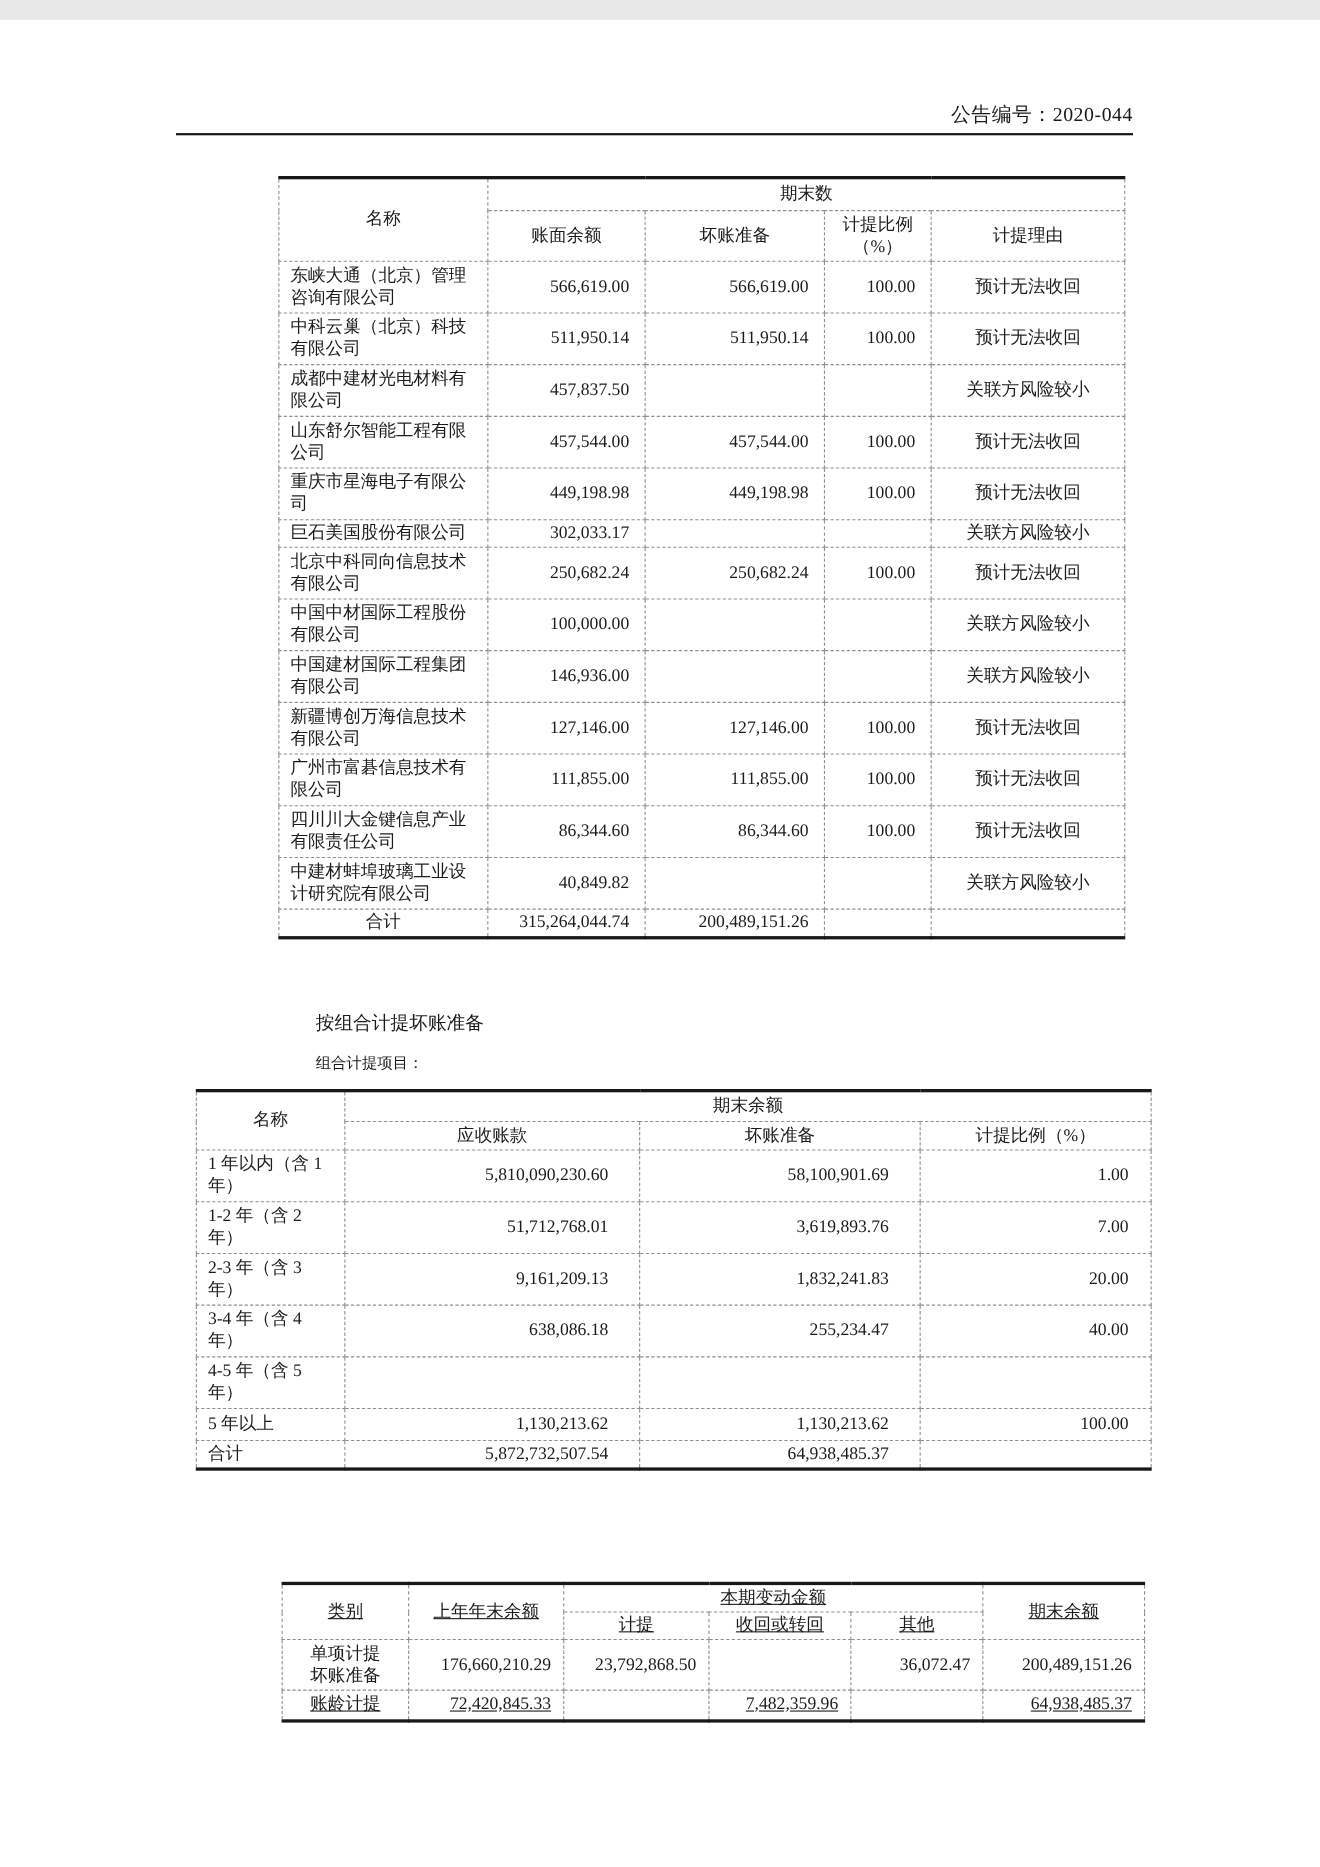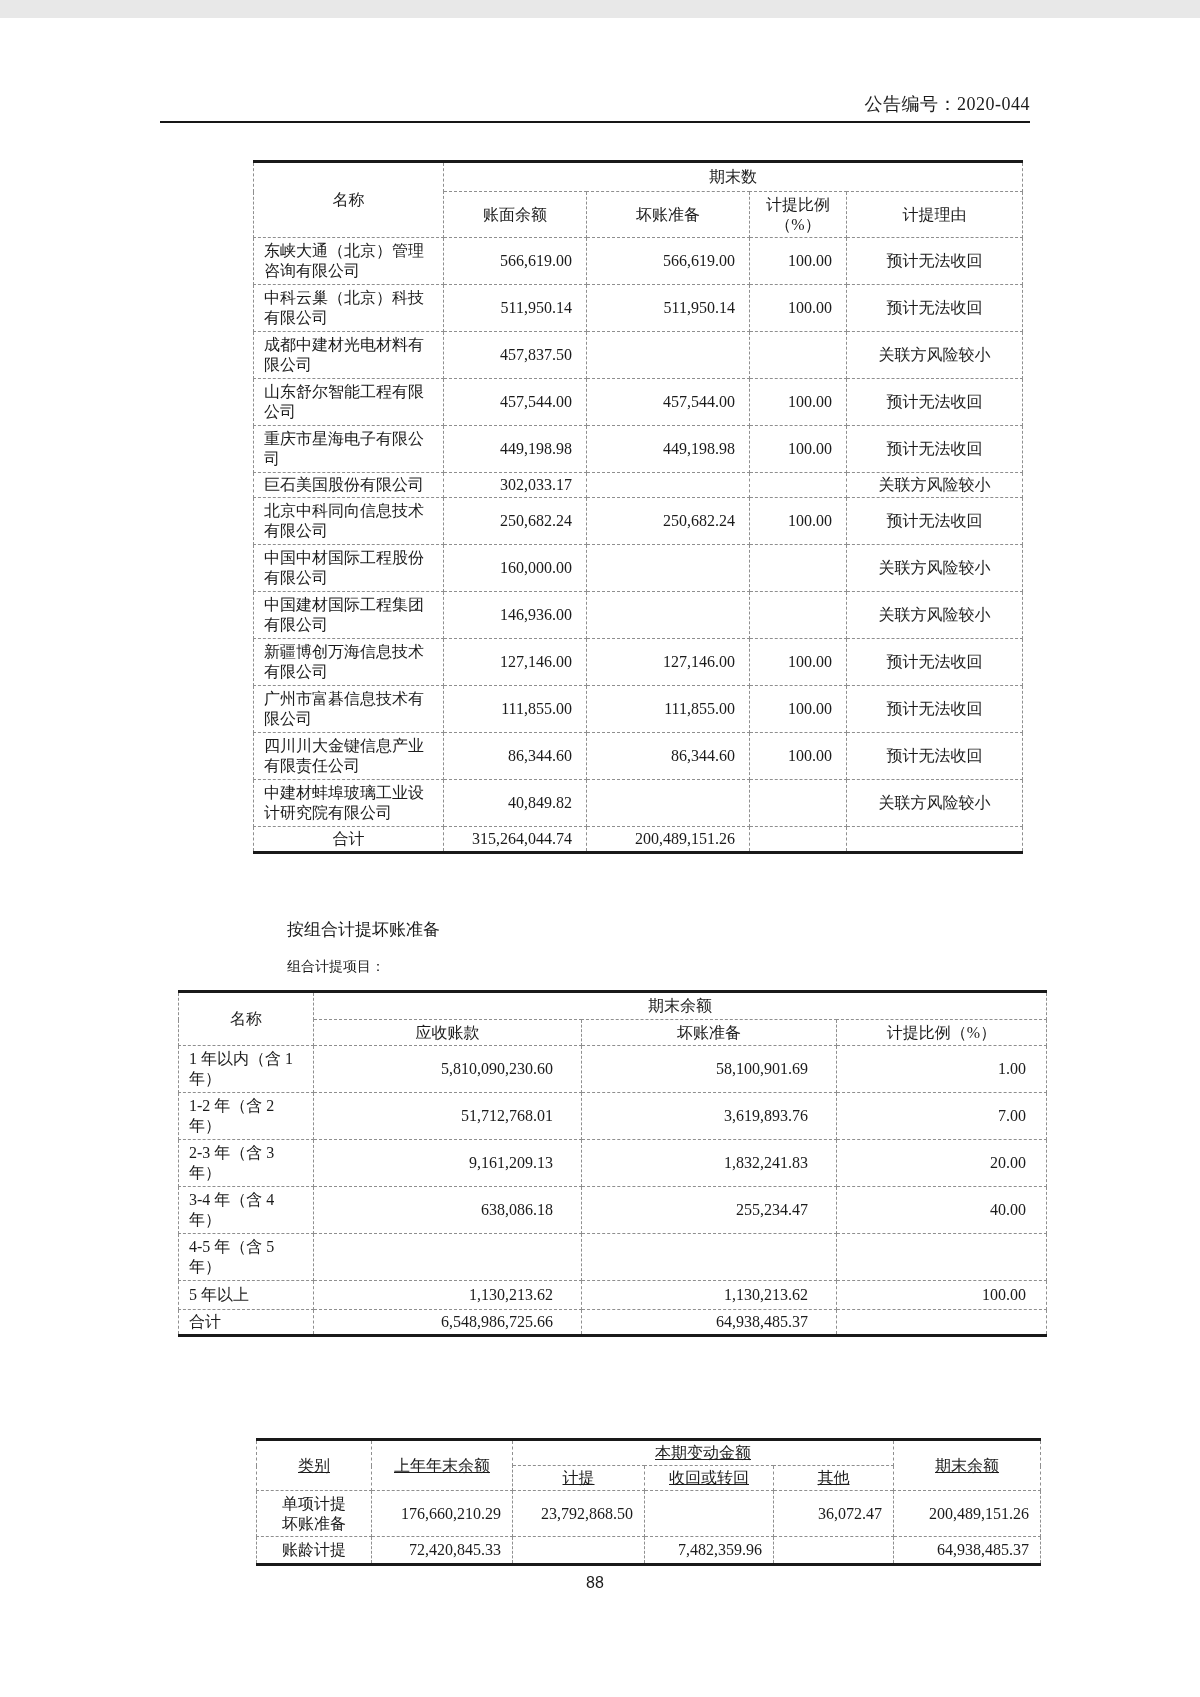--- a/index.html
+++ b/index.html
@@ -22,21 +22,21 @@
   .t1 tr.r2{height:47px;} .t1 tr.r1{height:22px;} .t1 tr.rt{height:26px;}
   .t2{top:972px;left:178px;width:868px;}
   .t2 td.num{padding-right:28px;}
   .t2 td.pct{padding-right:20px;}
   .t2 tr.h1{height:28px;} .t2 tr.h2{height:26px;}
   .t2 tr.r2{height:47px;} .t2 tr.r1{height:29px;padding-left:46px;} .t2 tr.rt{height:23px;}
   .t3{top:1420px;left:256px;width:784px;}
   .t3 td.num{padding-right:11px;}
   .t3 td.cat{padding:2px 18px;}
   .t3 tr.h1{height:25px;text-decoration:underline;} .t3 tr.h2{height:25px;text-decoration:underline;}
-  .t3 tr.r2{height:46px;} .t3 tr.r1{height:28px;}
+  .t3 tr.r2{height:46px;} .t3 tr.r1{height:28px;text-decoration:underline;}
   .subline1{position:absolute;top:900px;left:287px;font-size:17px;}
   .subline2{position:absolute;top:940px;left:287px;font-size:14px;}
   .sec3head{position:absolute;top:1394px;left:258px;font-size:18px;font-weight:bold;letter-spacing:.5px;}
   .pageno{position:absolute;top:1556px;left:0;width:1190px;text-align:center;font-size:16px;
           font-family:"Liberation Sans","DejaVu Sans",sans-serif;}
 </style>
 </head>
 <body>
 
 <div class="doc">
@@ -109,21 +109,21 @@
       </tr>
       <tr class="r2">
         <td class="name">北京中科同向信息技术有限公司</td>
         <td class="num">250,682.24</td>
         <td class="num">250,682.24</td>
         <td class="num">100.00</td>
         <td>预计无法收回</td>
       </tr>
       <tr class="r2">
         <td class="name">中国中材国际工程股份有限公司</td>
-        <td class="num">160,000.00</td>
+        <td class="num">100,000.00</td>
         <td class="num"></td>
         <td class="num"></td>
         <td>关联方风险较小</td>
       </tr>
       <tr class="r2">
         <td class="name">中国建材国际工程集团有限公司</td>
         <td class="num">146,936.00</td>
         <td class="num"></td>
         <td class="num"></td>
         <td>关联方风险较小</td>
@@ -219,21 +219,21 @@
         <td class="num pct"></td>
       </tr>
       <tr class="r1">
         <td class="name">5 年以上</td>
         <td class="num">1,130,213.62</td>
         <td class="num">1,130,213.62</td>
         <td class="num pct">100.00</td>
       </tr>
       <tr class="rt">
         <td class="name">合计</td>
-        <td class="num">6,548,986,725.66</td>
+        <td class="num">5,872,732,507.54</td>
         <td class="num">64,938,485.37</td>
         <td></td>
       </tr>
     </tbody>
   </table>
 
 
   <table class="t t3">
     <colgroup>
       <col style="width:115px">
@@ -269,15 +269,14 @@
         <td class="cat">账龄计提</td>
         <td class="num">72,420,845.33</td>
         <td class="num"></td>
         <td class="num">7,482,359.96</td>
         <td class="num"></td>
         <td class="num">64,938,485.37</td>
       </tr>
     </tbody>
   </table>
 
-  <div class="pageno">88</div>
 
 </div>
 
 </body></html>

